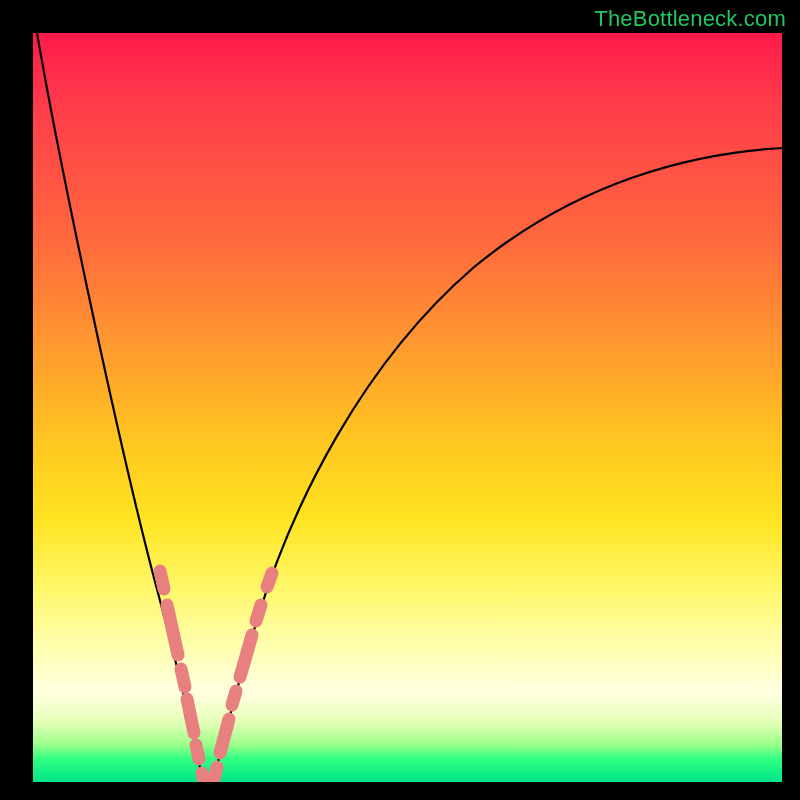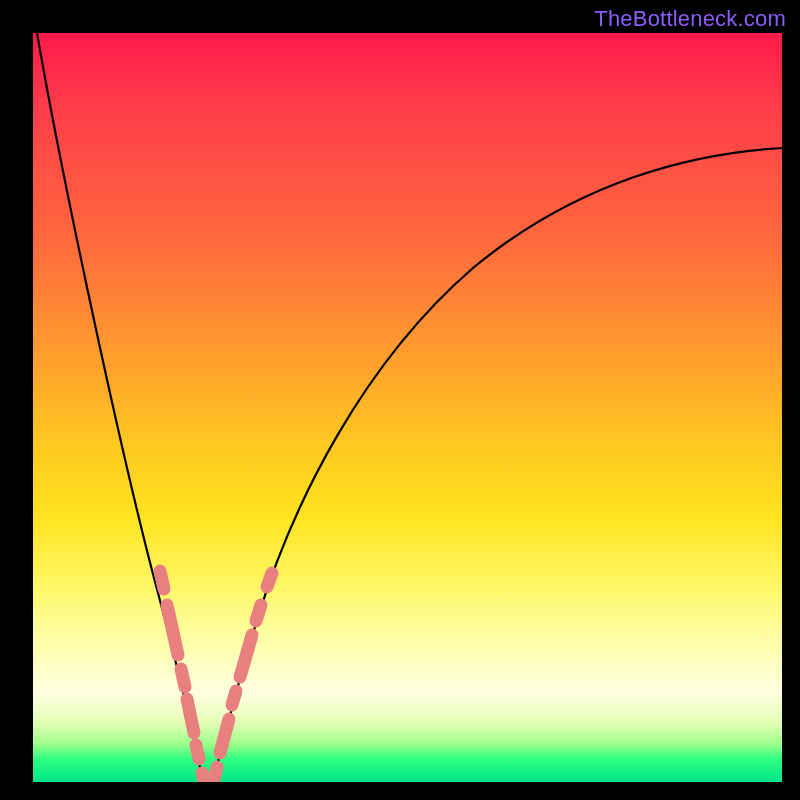--- a/index.html
+++ b/index.html
@@ -40,21 +40,21 @@
       #e6ffb8 92%,
       #9aff89 95%,
       #2dff82 97%,
       #00e58a 100%
     );
   }
   .watermark {
     position: absolute;
     top: 6px;
     right: 14px;
-    color: #8b5cf6;
+    color: #22c55e;
     font-size: 22px;
     font-weight: 500;
     letter-spacing: 0.2px;
     user-select: none;
   }
   svg.curve {
     position: absolute;
     left: 0;
     top: 0;
     width: 749px;

